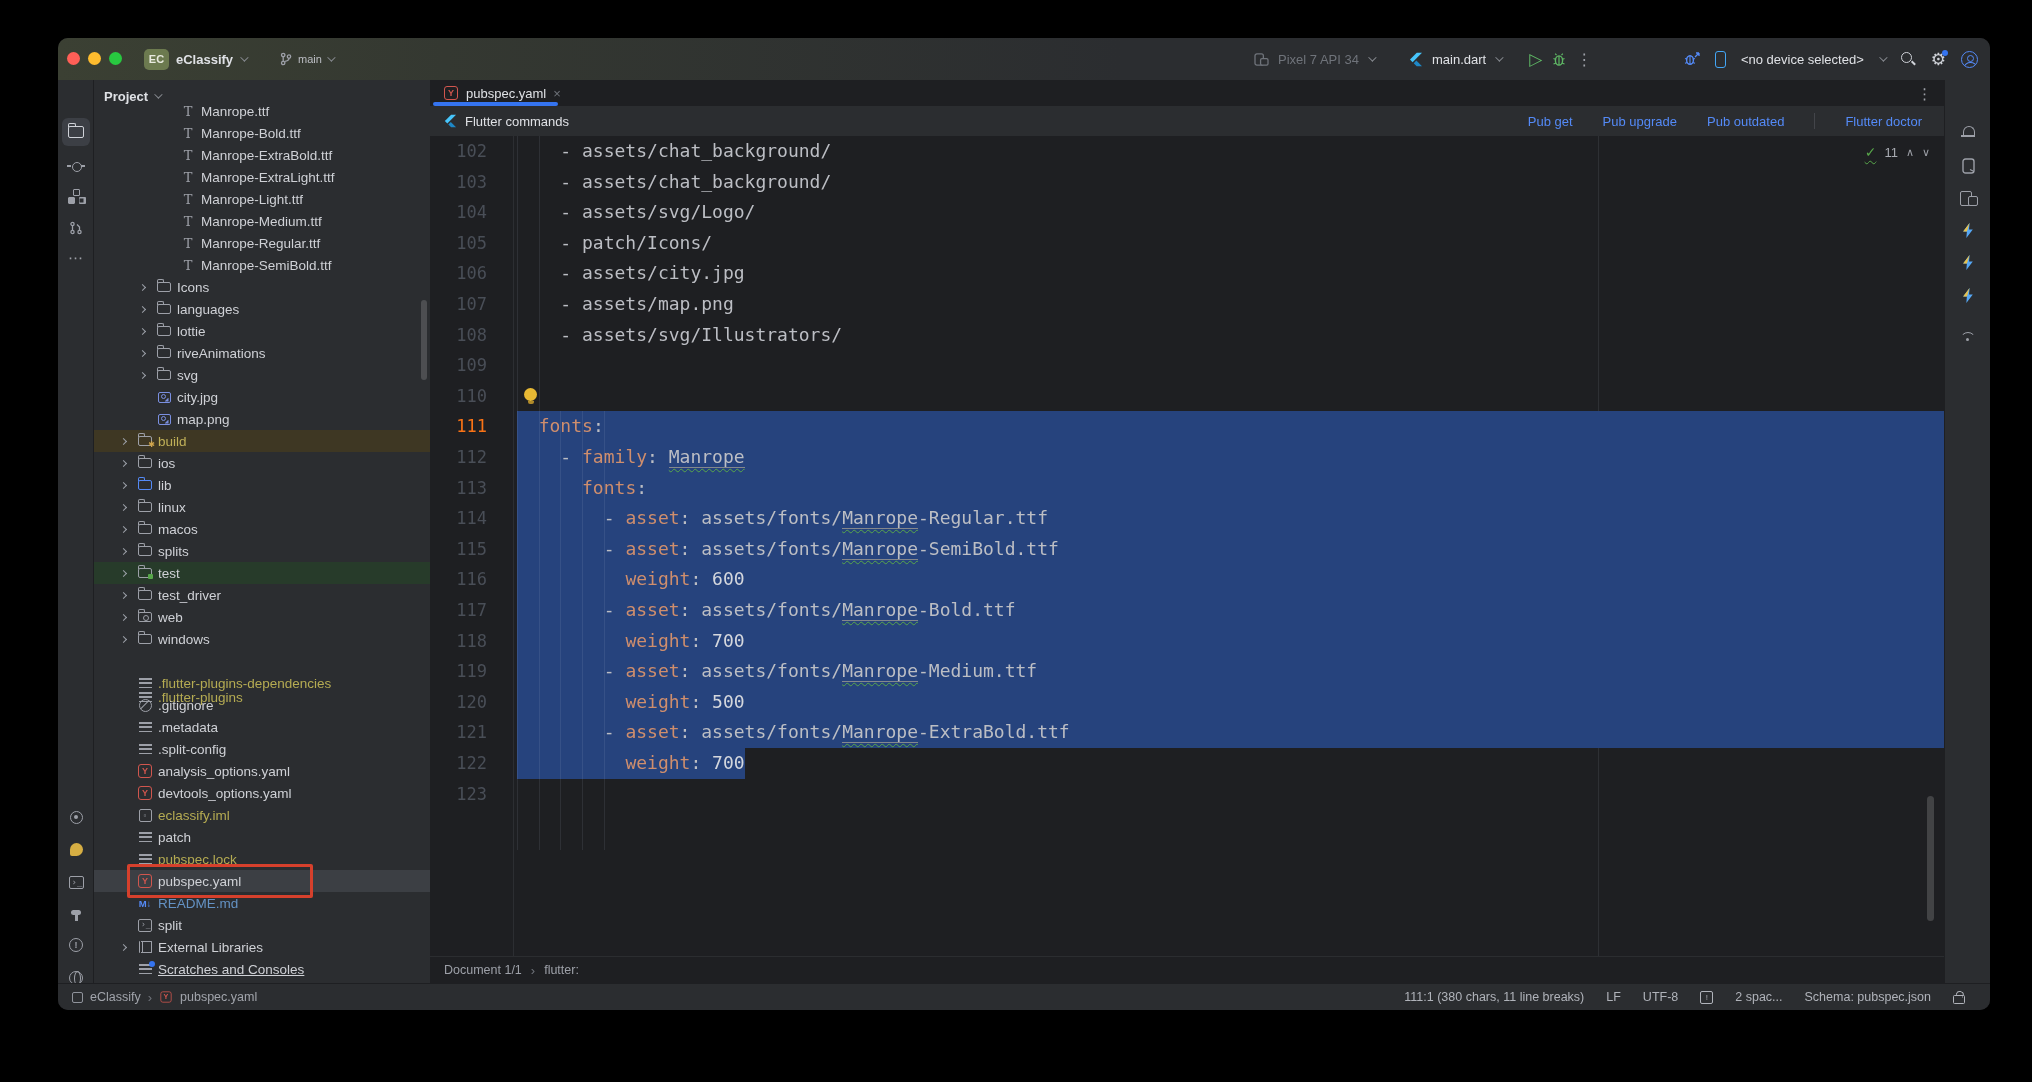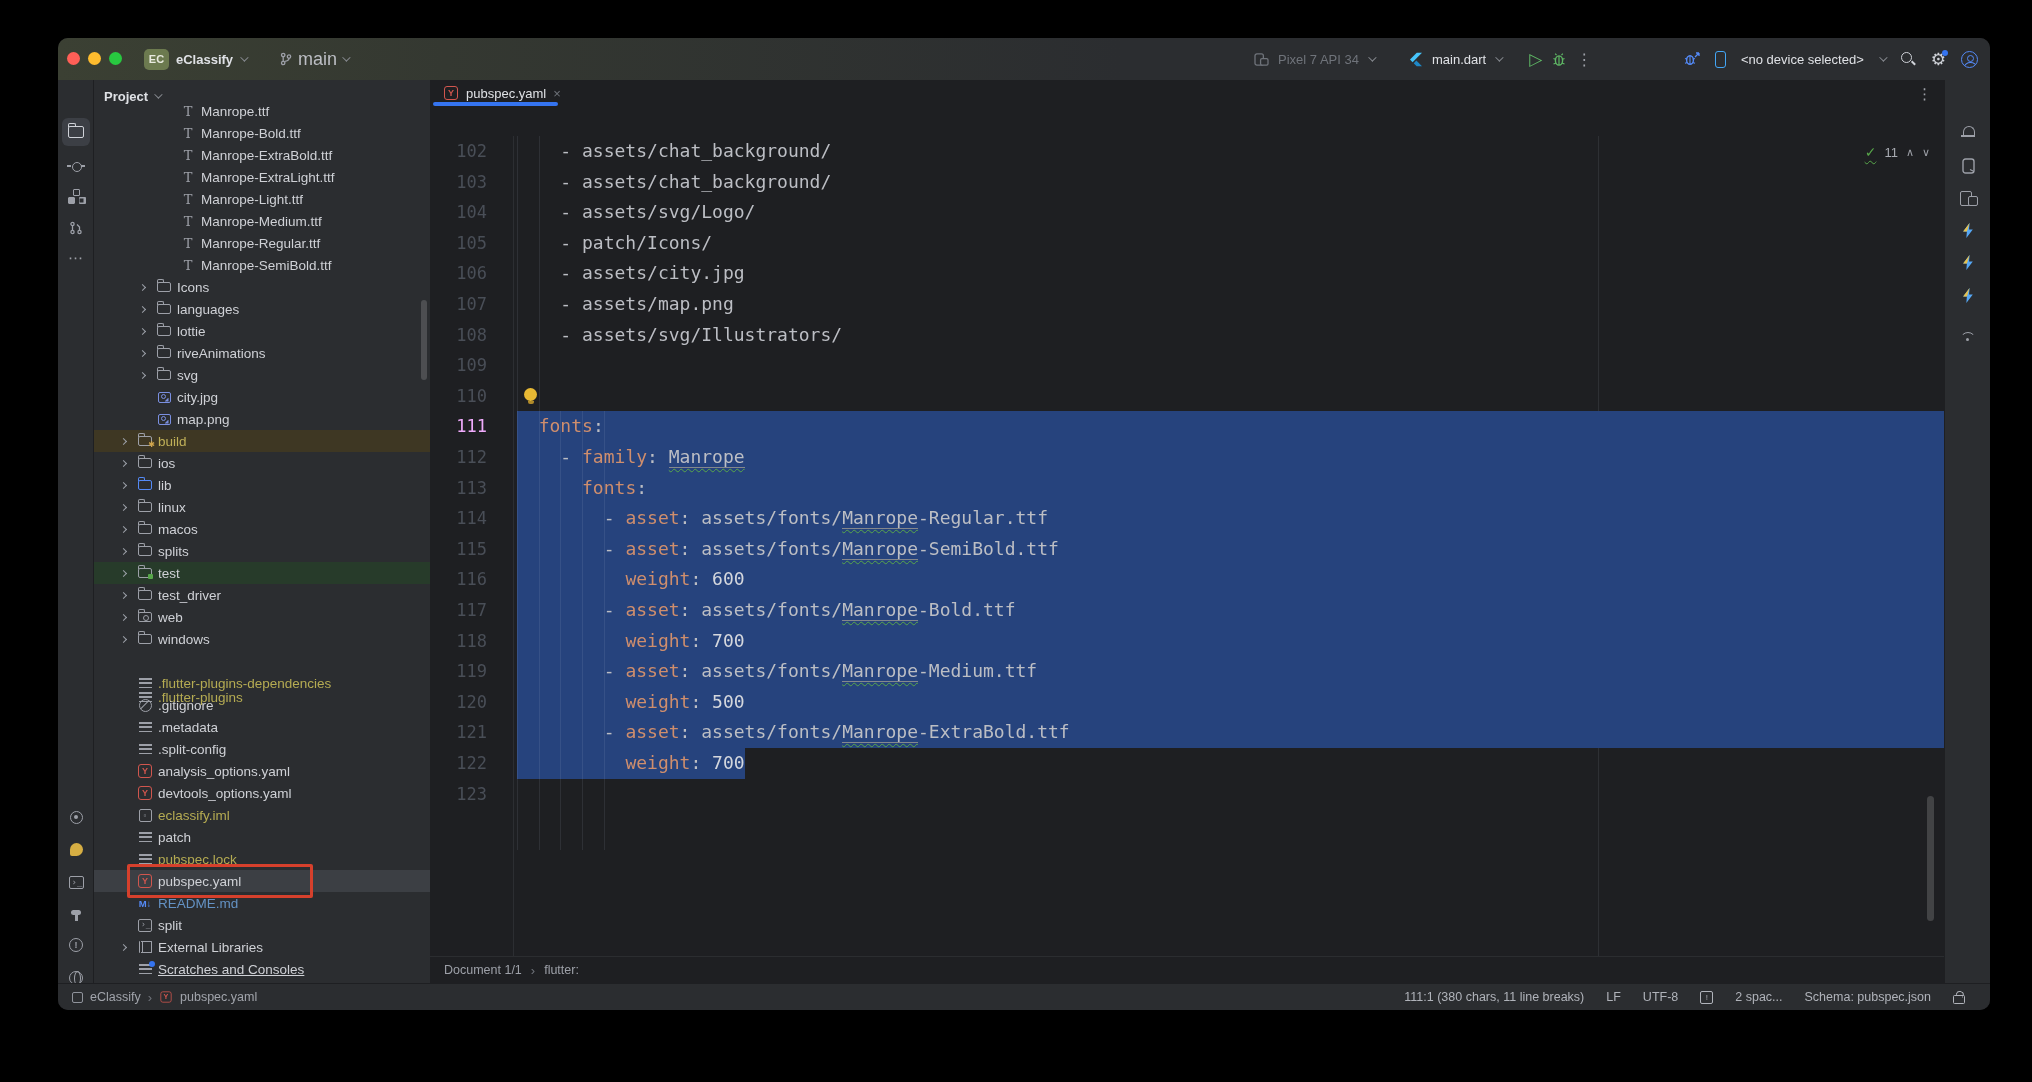--- a/index.html
+++ b/index.html
@@ -10,21 +10,21 @@
   
   .titlebar{position:absolute;left:0;top:0;width:100%;height:42px;
     background:linear-gradient(90deg,#3b4033 0%,#343831 20%,#2b2d30 55%,#2b2d30 100%);}
   .lights{position:absolute;left:9px;top:14px;display:flex;gap:8px;}
   .light{width:13px;height:13px;border-radius:50%;}
   .l-red{background:#ff5f57;}.l-yel{background:#febc2e;}.l-grn{background:#28c840;}
   .proj-cluster{position:absolute;left:86px;top:0;height:42px;display:flex;align-items:center;gap:7px;}
   .ec-badge{width:25px;height:21px;border-radius:5px;background:#6c7a4f;color:#e8eadf;
     font-size:11px;font-weight:bold;display:flex;align-items:center;justify-content:center;}
   .proj-name{color:#dfe1e5;font-size:13px;font-weight:600;}
-  .branch-cluster{display:flex;align-items:center;gap:5px;margin-left:26px;color:#bcbec4;font-size:18px;}
+  .branch-cluster{display:flex;align-items:center;gap:5px;margin-left:26px;color:#bcbec4;font-size:11px;}
   .chev{display:inline-block;width:6px;height:6px;border-right:1.5px solid #878a90;
     border-bottom:1.5px solid #878a90;transform:rotate(45deg) translateY(-2px);}
   .run-cluster{position:absolute;left:1196px;top:0;height:42px;display:flex;align-items:center;gap:9px;}
   .dim{color:#6f737a;font-size:13px;}
   .runcfg{color:#dfe1e5;font-size:13px;}
   .play-glyph{color:#5fb865;font-size:17px;line-height:1;}
   .vdots{color:#9da0a8;font-size:16px;letter-spacing:0;}
   .right-cluster{position:absolute;right:12px;top:0;height:42px;display:flex;align-items:center;gap:15px;}
   .nodev{color:#dfe1e5;font-size:13px;}
   .i-phone{width:11px;height:17px;border:1.6px solid #43a6f5;border-radius:3px;}
@@ -124,21 +124,21 @@
   .banner-title{display:flex;align-items:center;gap:8px;margin-left:13px;color:#dfe1e5;font-size:13px;}
   .banner-actions{position:absolute;right:22px;top:0;height:30px;display:flex;align-items:center;gap:30px;}
   .banner-actions .lnk{color:#548af7;font-size:13px;}
   .banner-sep{width:1px;height:16px;background:#43454a;}
   .code-area{position:absolute;left:0;top:56px;width:100%;height:820px;overflow:hidden;}
   .margin-line{position:absolute;left:1168px;top:0;width:1px;height:100%;background:#2e3034;}
   .sel{position:absolute;background:#26437d;z-index:1;}
   .guide{position:absolute;width:1px;background:rgba(200,210,225,.10);z-index:2;}
   .lnum{position:absolute;left:0;width:57px;text-align:right;color:#494e57;z-index:3;
     font-family:"DejaVu Sans Mono",monospace;font-size:17px;line-height:30.6px;}
-  .lnum.current{color:#f0abfc;}
+  .lnum.current{color:#f97316;}
   .cline{position:absolute;left:87px;white-space:pre;z-index:3;
     font-family:"DejaVu Sans Mono",monospace;font-size:18px;line-height:30.6px;color:#bcbec4;}
   .tk-k{color:#cf8e6d;}
   .tk-v{color:#d4d7dd;}
   .tk-t{border-bottom:1px solid #84878d;text-decoration:underline wavy #57a64a 1px;text-underline-offset:5px;}
   .gutter-sep{position:absolute;left:83px;top:0;width:1px;height:100%;background:#2c2e32;}
   .bulb{position:absolute;left:94px;width:13px;height:17px;z-index:4;}
   .bulb::before{content:"";position:absolute;left:0;top:0;width:13px;height:13px;border-radius:50%;background:#e8b934;}
   .bulb::after{content:"";position:absolute;left:3.5px;top:13px;width:6px;height:3.5px;background:#b08a2a;border-radius:0 0 2px 2px;}
   .inspections{position:absolute;top:8px;right:14px;display:flex;align-items:center;gap:8px;z-index:6;font-size:13px;color:#a8abb2;}
@@ -544,20 +544,36 @@
         <span class="ticon" style="position:static">
             <span class="i-yaml">Y</span>
           </span>
         <span class="tab-label">pubspec.yaml</span>
         <span class="tab-close">×</span>
       </div>
       <div class="tab-underline"></div>
       <span class="tab-more">⋮</span>
     </div>
 
+    <div class="banner">
+      <div class="banner-title">
+        <svg width="14" height="14" viewBox="0 0 16 16">
+          <path d="M9.3 0.8 L14.9 0.8 L4.9 10.8 L2.1 8.0 Z" fill="#47c5fb"></path>
+          <path d="M9.3 15.2 L14.9 15.2 L8.9 9.1 L6.1 11.9 Z" fill="#1e88c7"></path>
+        </svg>
+        <span>Flutter commands</span>
+      </div>
+      <div class="banner-actions">
+        <span class="lnk">Pub get</span>
+        <span class="lnk">Pub upgrade</span>
+        <span class="lnk">Pub outdated</span>
+        <span class="banner-sep"></span>
+        <span class="lnk">Flutter doctor</span>
+      </div>
+    </div>
 
     <div class="code-area">
       <div class="margin-line"></div>
       <div class="gutter-sep"></div>
       <div>
           <div class="sel" style="top: 275.4px; height: 30.6px; left: 87px; width: 1427px;"></div>
           <div class="sel" style="top: 306px; height: 30.6px; left: 87px; width: 1427px;"></div>
           <div class="sel" style="top: 336.6px; height: 30.6px; left: 87px; width: 1427px;"></div>
           <div class="sel" style="top: 367.2px; height: 30.6px; left: 87px; width: 1427px;"></div>
           <div class="sel" style="top: 397.8px; height: 30.6px; left: 87px; width: 1427px;"></div>

